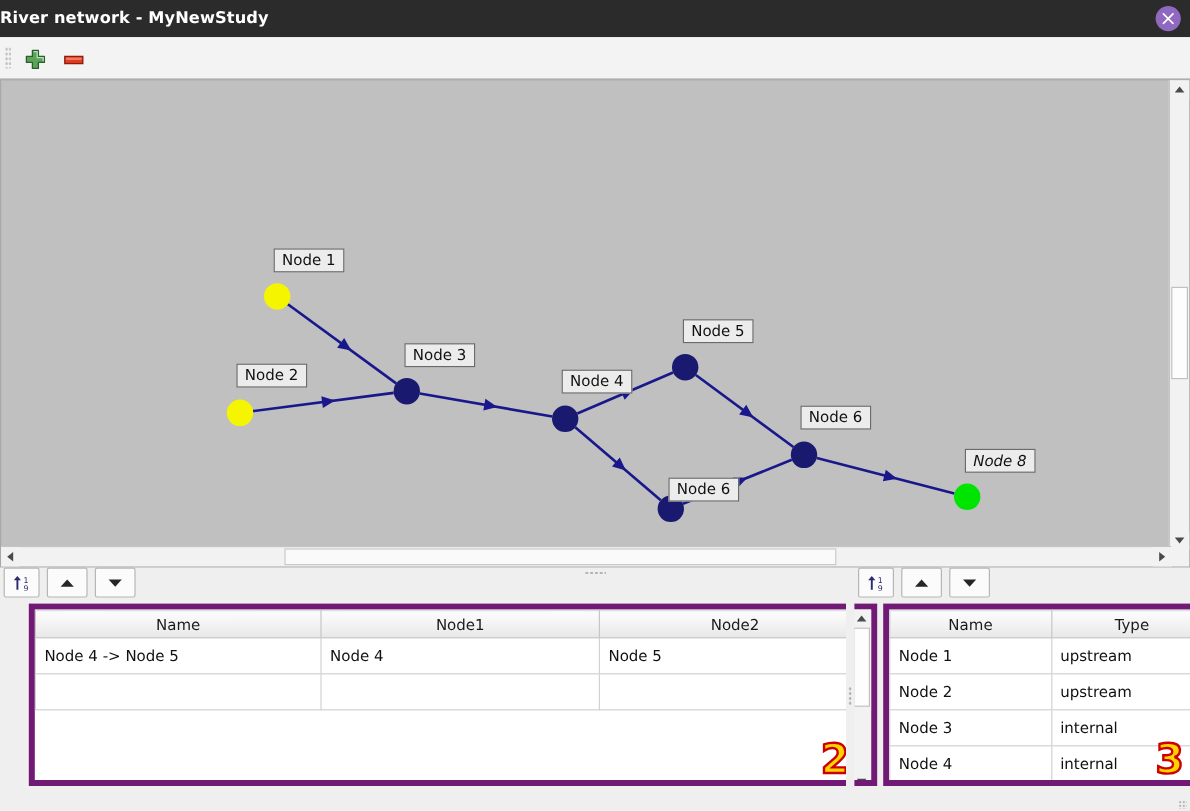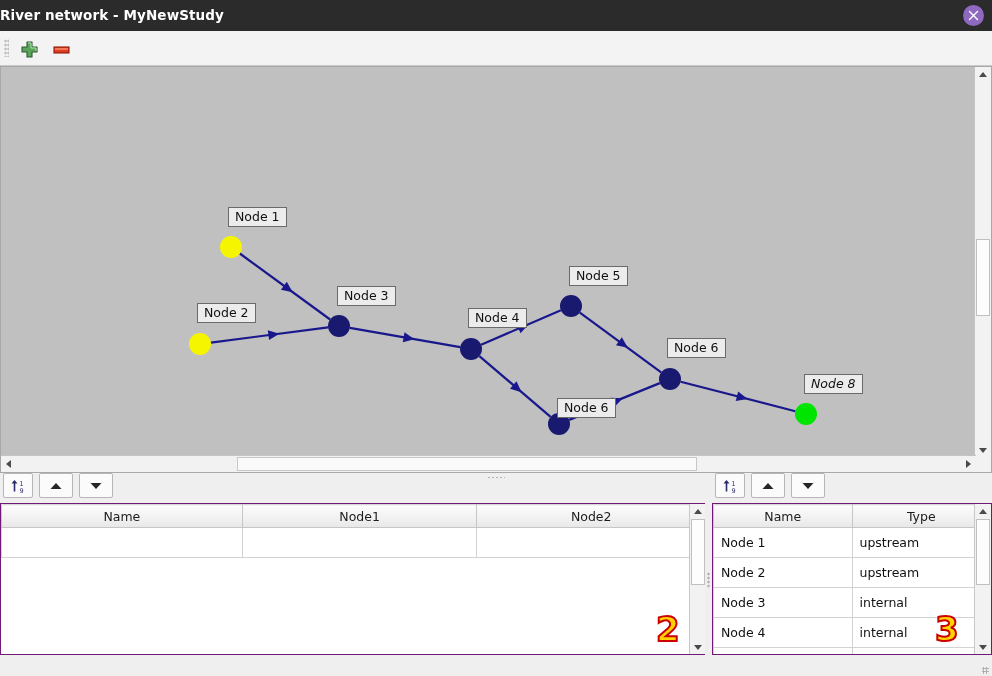--- a/index.html
+++ b/index.html
@@ -90,21 +90,21 @@
   table.grid th{
     background:linear-gradient(#fdfdfd,#e8e8e8);
     border:1px solid #c6c6c6;border-top:1px solid #d8d8d8;
     font-weight:normal;font-size:12.5px;height:20px;color:#1b1b1b;text-align:center;
   }
   table.grid td{
     border:1px solid #d2d2d2;height:29px;padding:0 7px;font-size:12.5px;color:#111;
     white-space:nowrap;overflow:hidden;background:#ffffff;
   }
   .table-box{position:absolute;top:33px;overflow:hidden;background:#fff;
-    border:1px solid #701a75;box-sizing:border-box;}
+    border:5px solid #701a75;box-sizing:border-box;margin-left:24px;}
   .tbl-left{left:0;width:707px;height:152px;}
   .tbl-right{left:0;width:280px;height:152px;}
   .table-vscroll{position:absolute;top:0;right:0;width:16px;height:150px;background:#f2f2f2;border-left:1px solid #c8c8c8;}
 
   .vsplit{position:absolute;left:705px;top:500px;width:7px;height:160px;background:#efefef;cursor:col-resize;}
   .vsplit i{position:absolute;left:2px;top:72px;width:3px;height:16px;
     background-image:radial-gradient(#b2b2b2 1px,transparent 1.2px);background-size:3px 4px;}
 
   .statusbar{position:absolute;left:0;bottom:0;width:992px;height:20px;background:#efefef;}
   .status-grip{position:absolute;right:3px;bottom:2px;width:7px;height:7px;
@@ -252,20 +252,25 @@
           </colgroup>
         <thead>
             <tr>
               <th>Name</th>
               <th>Node1</th>
               <th>Node2</th>
             </tr>
           </thead>
         <tbody>
             <tr>
+              <td>Node 4 -&gt; Node 5</td>
+              <td>Node 4</td>
+              <td>Node 5</td>
+            </tr>
+            <tr>
               <td></td>
               <td></td>
               <td></td>
             </tr>
           </tbody>
       </table>
       <div class="table-vscroll">
         <div class="sb-btn" style="left:0;top:0;width:15px;height:14px">
           <div class="tri tri-up"></div>
         </div>

